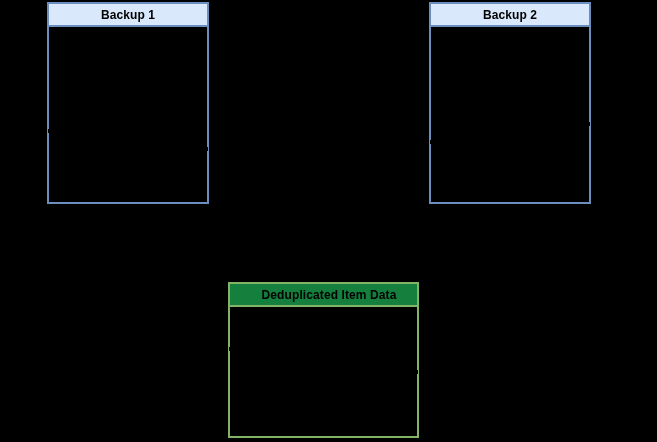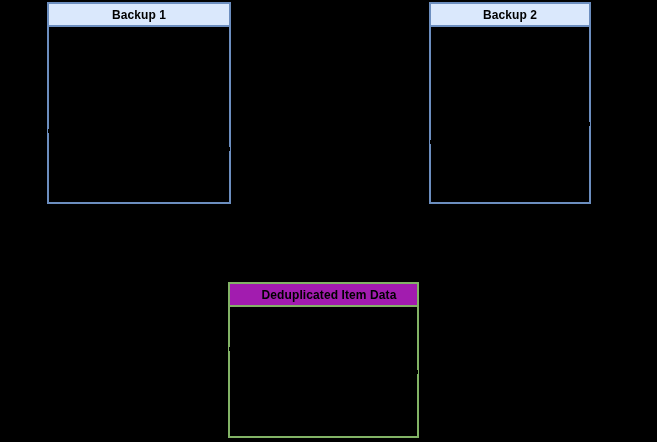--- a/index.html
+++ b/index.html
@@ -59,40 +59,40 @@
     border-color: #6c8ebf;
   }
   .node.blue .node-header {
     background: #dae8fc;
     border-bottom-color: #6c8ebf;
   }
   .node.green {
     border-color: #82b366;
   }
   .node.green .node-header {
-    background: #a21caf;
+    background: #15803d;
     border-bottom-color: #82b366;
     padding-left: 11px;
   }
 
   
   .notch {
     position: absolute;
     background: #000000;
     width: 3px;
     height: 4px;
     z-index: 3;
   }
   .notch.left  { left: -1px; }
   .notch.right { right: -1px; }
 </style>
 </head>
 <body style="width: 657px; height: 442px; background: rgb(0, 0, 0);">
 
-<div class="node blue" id="node-backup-1" style="left: 47px; top: 2px; width: 184px; height: 202px;">
+<div class="node blue" id="node-backup-1" style="left: 47px; top: 2px; width: 162px; height: 202px;">
   <div class="node-header">Backup 1</div>
   <div class="node-body"></div>
   <span class="notch left" style="top:125px;"></span>
   <span class="notch right" style="top:143px;"></span>
 </div>
 
 <div class="node blue" id="node-backup-2" style="left: 429px; top: 2px; width: 162px; height: 202px;">
   <div class="node-header">Backup 2</div>
   <div class="node-body"></div>
   <span class="notch left" style="top:136px;"></span>

